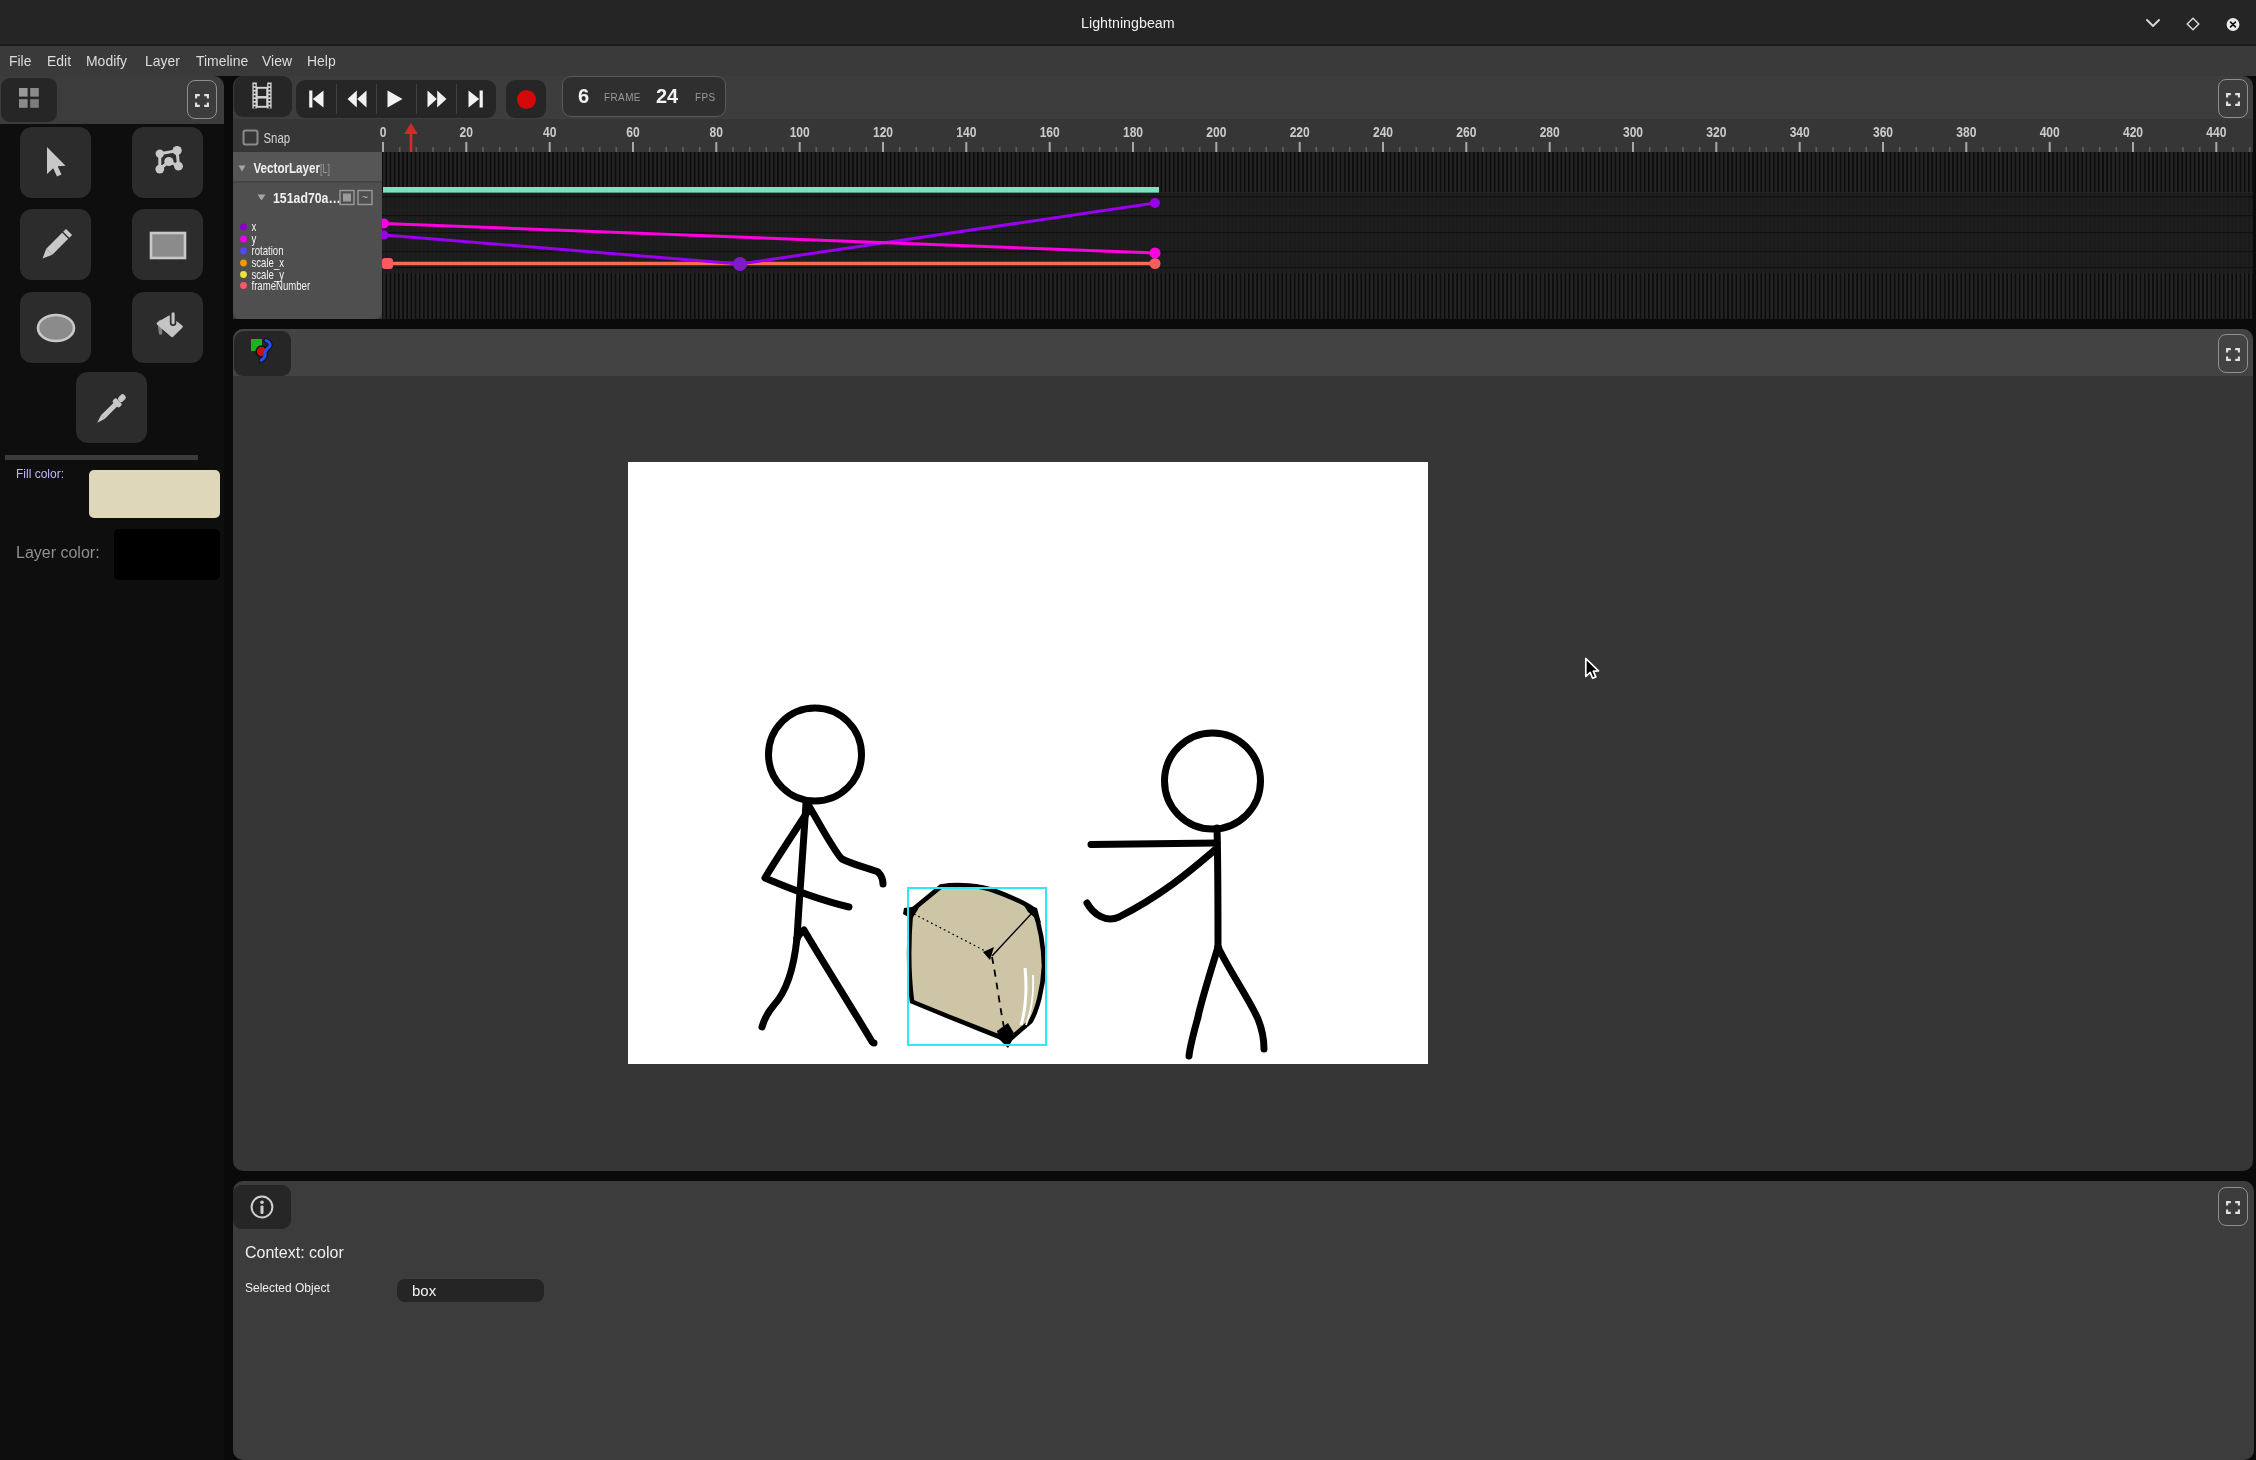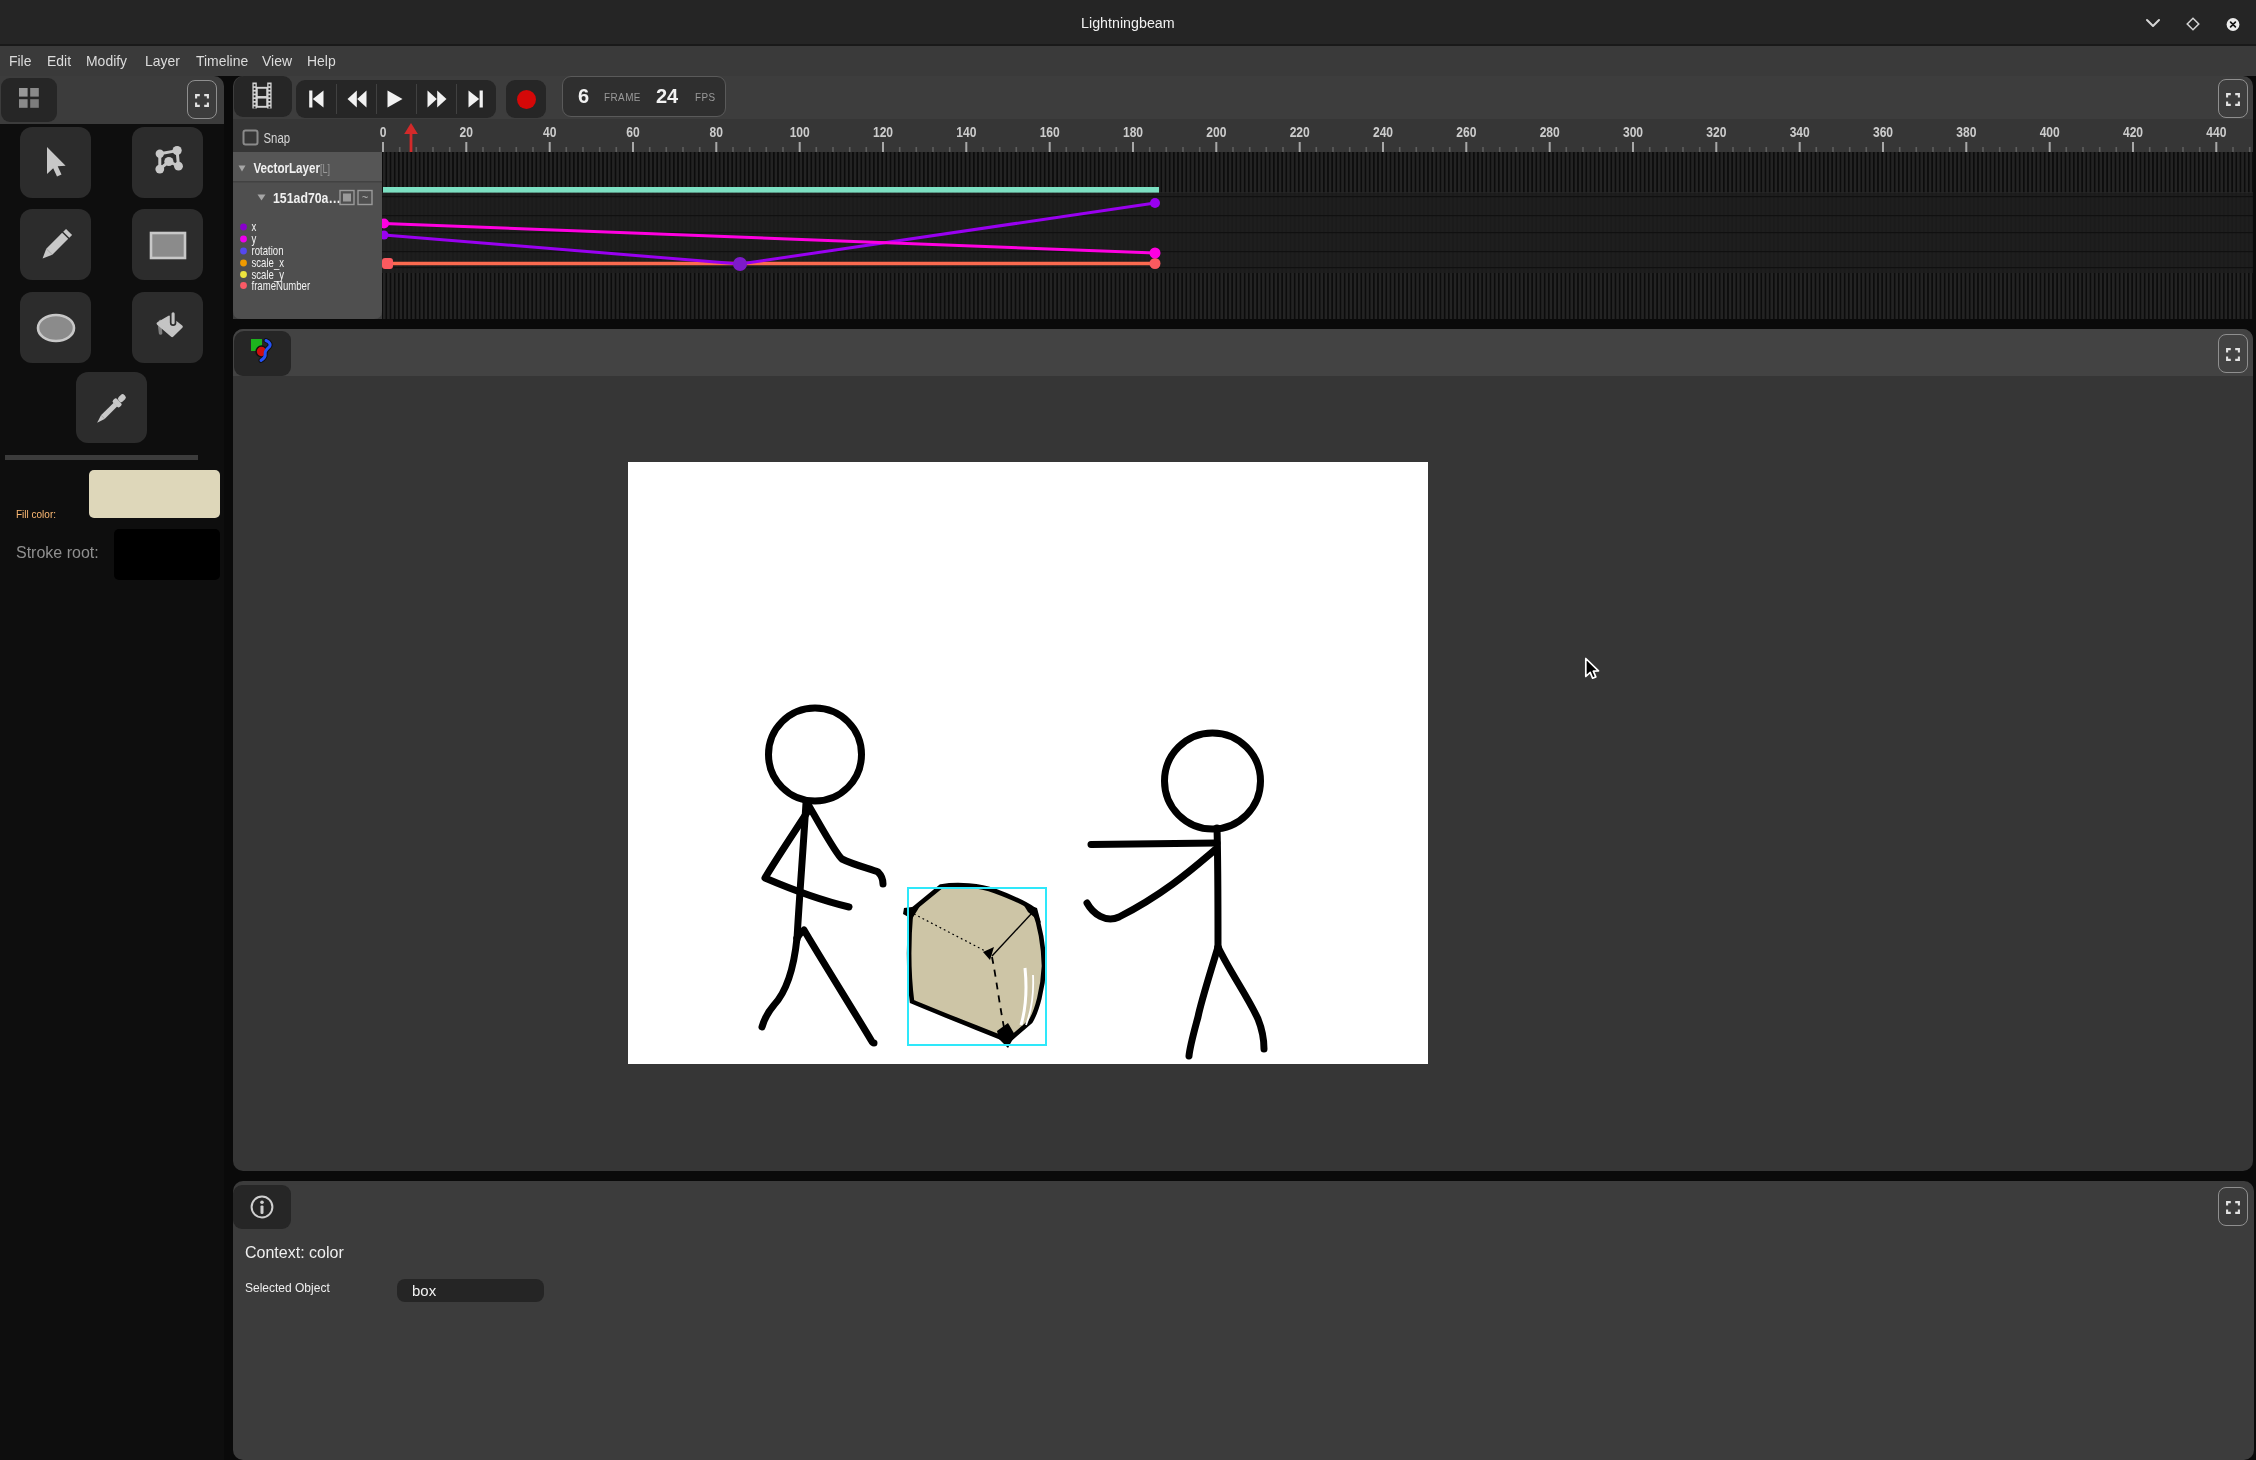--- a/index.html
+++ b/index.html
@@ -73,23 +73,23 @@
 <div style="position:absolute;left:76px;top:372px;width:71px;height:71px;background:#2c2c2c;border-radius:12px"></div>
 <div style="position:absolute;left:76px;top:372px;width:72px;height:72px"><svg width="72" height="72" viewBox="0 0 72 72">
       <g transform="translate(36,36) rotate(45)">
         <polygon points="0,21 -2.6,13 2.6,13" fill="#c8c8c8"></polygon>
         <rect x="-2.6" y="-5" width="5.2" height="18" fill="#c8c8c8"></rect>
         <rect x="-4.8" y="-10" width="9.6" height="5.5" rx="2" fill="#c8c8c8"></rect>
         <rect x="-3" y="-18" width="6" height="8" rx="2.5" fill="#c8c8c8"></rect>
       </g>
     </svg></div>
 <div class="abs" style="left:5px;top:455px;width:193px;height:5px;background:#3b3b3b"></div>
-<div class="abs" style="left:16px;top:509px;font-size:10px;color:#fdba74">Fill color:</div>
+<div class="abs" style="left:16px;top:467px;font-size:12px;color:#c4b5fd">Fill color:</div>
 <div class="abs" style="left:89px;top:470px;width:131px;height:48px;background:#ded7ba;border-radius:5px"></div>
-<div class="abs" style="left:16px;top:544px;font-size:16px;color:#8f8f8f">Stroke root:</div>
+<div class="abs" style="left:16px;top:544px;font-size:16px;color:#8f8f8f">Layer color:</div>
 <div class="abs" style="left:114px;top:529px;width:106px;height:51px;background:#000;border-radius:5px"></div>
 <div class="abs" style="left:233px;top:76px;width:2020px;height:243px;background:#3d3d3d;border-top-left-radius:10px;border-top-right-radius:10px"></div>
 <div class="abs" style="left:234px;top:76px;width:58px;height:41px;background:#262626;border-radius:9px;border-top-left-radius:10px"></div>
 <div class="abs" style="left:252px;top:82px"><svg width="20" height="27" viewBox="0 0 20 27">
       <rect x="0.4" y="0.5" width="4.4" height="26" fill="#d4d4d4"></rect>
       <rect x="15.2" y="0.5" width="4.4" height="26" fill="#d4d4d4"></rect>
       <rect x="4.8" y="5.8" width="10.4" height="9.2" fill="none" stroke="#d4d4d4" stroke-width="1.9"></rect>
       <rect x="4.8" y="15.6" width="10.4" height="9.2" fill="none" stroke="#d4d4d4" stroke-width="1.9"></rect>
       <rect x="1.7" y="2.2" width="1.8" height="2" fill="#262626"></rect>
       <rect x="16.5" y="2.2" width="1.8" height="2" fill="#262626"></rect>

